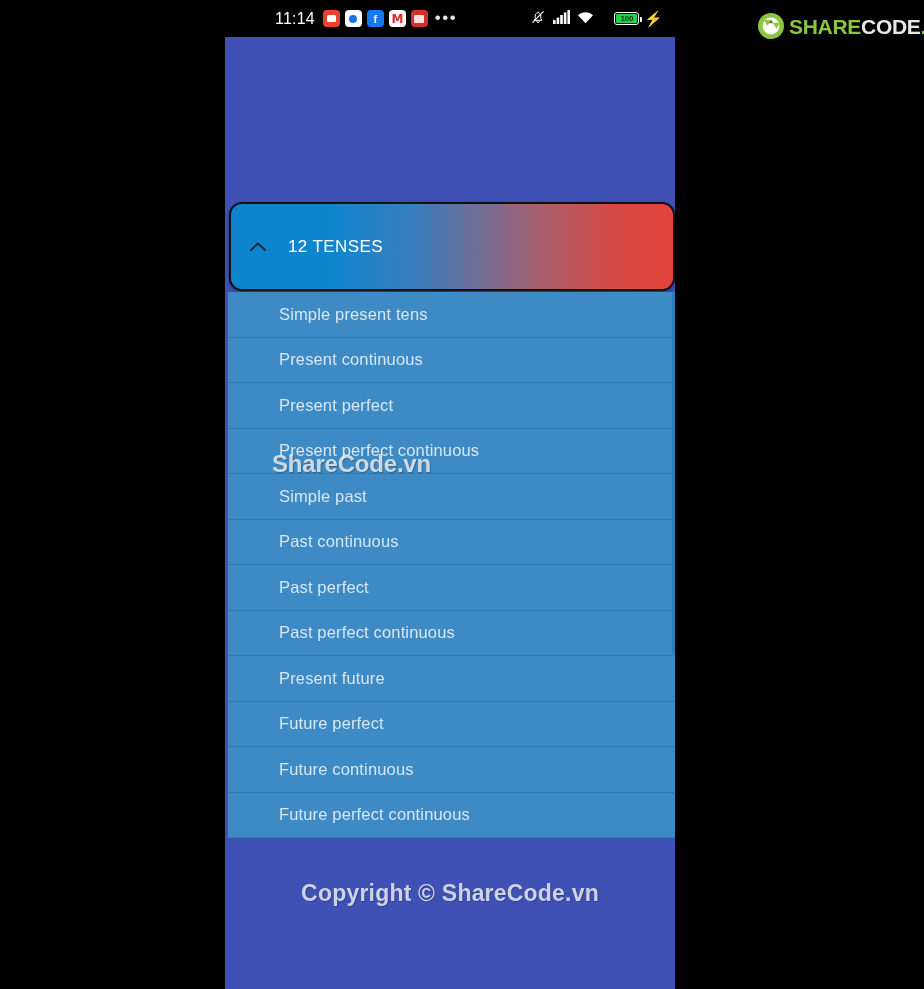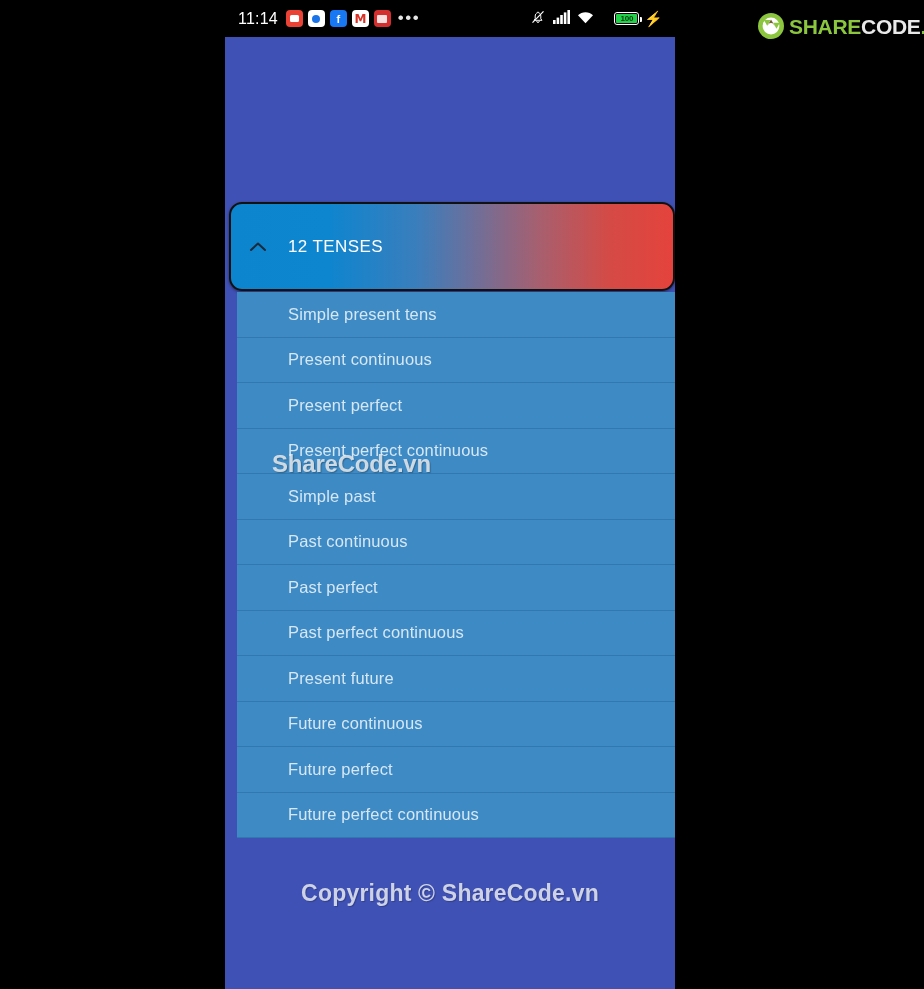--- a/index.html
+++ b/index.html
@@ -68,20 +68,21 @@
     background: #000000;
     display: flex;
     align-items: center;
     padding: 0 12px 0 13px;
   }
   .sb-clock {
     color: #ffffff;
     font-size: 16px;
     letter-spacing: 0.2px;
     margin-right: 8px;
+    margin-left: 37px;
   }
   .sb-apps { display: flex; align-items: center; gap: 5px; }
   .sb-app {
     width: 17px; height: 17px;
     border-radius: 4px;
     position: relative;
     display: flex; align-items: center; justify-content: center;
     font-size: 11px; font-weight: bold;
     overflow: hidden;
   }
@@ -154,21 +155,21 @@
   .tense-header-title {
     color: #ffffff;
     font-size: 17px;
     letter-spacing: 0.4px;
     margin-left: 15px;
   }
 
   
   .tense-list {
     position: absolute;
-    left: 12px;
+    left: 3px;
     top: 292px;
     width: 450px;
     height: 546px;
     background: #a3a3a3;
     overflow: hidden;
   }
   .tense-row {
     height: 45.5px;
     display: flex;
     align-items: center;
@@ -321,24 +322,24 @@
       <div class="tense-row">
           <span>Past perfect</span>
         </div>
       <div class="tense-row">
           <span>Past perfect continuous</span>
         </div>
       <div class="tense-row">
           <span>Present future</span>
         </div>
       <div class="tense-row">
+          <span>Future perfect</span>
+        </div>
+      <div class="tense-row">
           <span>Future continuous</span>
-        </div>
-      <div class="tense-row">
-          <span>Future perfect</span>
         </div>
       <div class="tense-row">
           <span>Future perfect continuous</span>
         </div>
       <div class="scroll-thumb"></div>
     </div>
 
     <div class="watermark-mid">ShareCode.vn</div>
     <div class="watermark-bottom">Copyright © ShareCode.vn</div>
 

